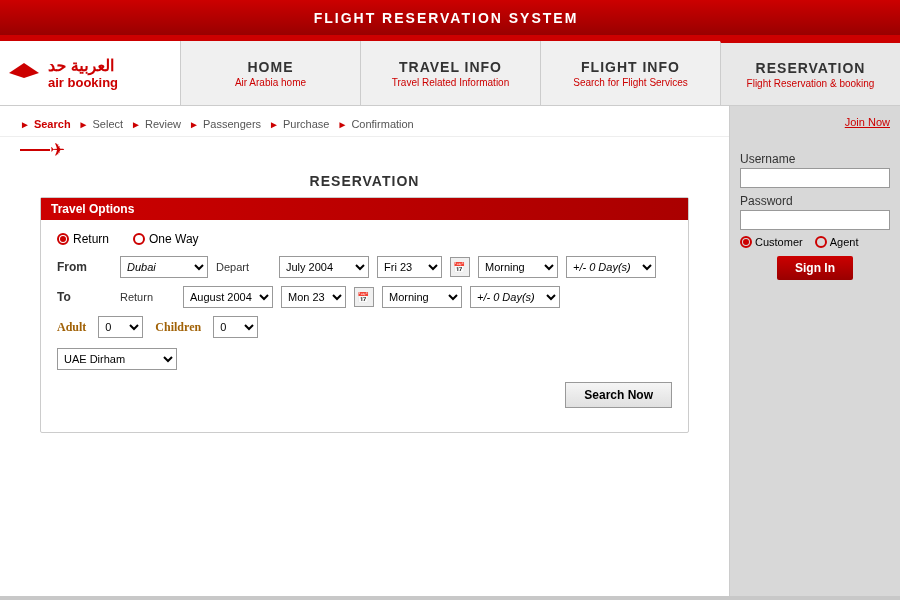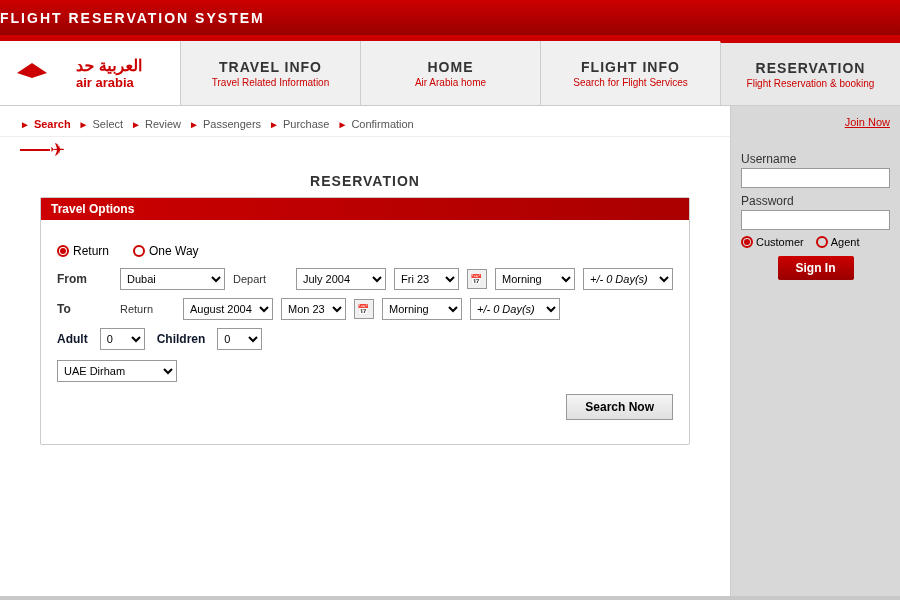--- a/index.html
+++ b/index.html
@@ -4,21 +4,21 @@
   <style>
     * { margin: 0; padding: 0; box-sizing: border-box; }
     body { font-family: Arial, sans-serif; font-size: 12px; background: #c8c8c8; width: 900px; height: 600px; overflow: hidden; }
 
     
     #top-bar {
       background: linear-gradient(to bottom, #cc0000, #990000);
       height: 35px;
       display: flex;
       align-items: center;
-      justify-content: flex-start;
+      justify-content: center;
       padding-right: 8px;
     }
     #top-bar span {
       color: white;
       font-size: 14px;
       font-weight: bold;
       letter-spacing: 2px;
       text-transform: uppercase;
     }
 
@@ -34,22 +34,22 @@
       display: flex;
       align-items: stretch;
       height: 65px;
       border-bottom: 1px solid #ccc;
     }
     #logo-area {
       width: 180px;
       background: white;
       display: flex;
       align-items: center;
-      padding: 8px 12px;
-      gap: 24px;
+      padding: 8px 4px;
+      gap: 4px;
     }
     #logo-icon {
       width: 40px;
       height: 40px;
     }
     #logo-text {
       display: flex;
       flex-direction: column;
     }
     #logo-arabic {
@@ -141,21 +141,21 @@
       border: 1px solid #ccc;
       border-radius: 2px;
       padding-bottom: 16px;
     }
     #travel-options-header {
       background: linear-gradient(to right, #cc0000, #aa0000);
       color: white;
       font-size: 12px;
       font-weight: bold;
       padding: 4px 10px;
-      margin-bottom: 18px;
+      margin-bottom: 6px;
     }
 
     
     #trip-type-row {
       display: flex;
       align-items: center;
       gap: 24px;
       padding: 6px 16px;
     }
     .radio-label {
@@ -195,21 +195,21 @@
       width: 55px;
       font-weight: bold;
     }
     select {
       font-size: 11px;
       padding: 1px 2px;
       border: 1px solid #999;
       background: white;
       height: 22px;
     }
-    .from-to-select { width: 105px; }
+    .from-to-select { width: 88px; font-style: italic; }
     .month-select { width: 90px; }
     .day-select { width: 65px; }
     .cal-btn {
       width: 20px;
       height: 20px;
       border: 1px solid #999;
       background: #f0f0f0;
       cursor: pointer;
       font-size: 10px;
       display: flex;
@@ -219,21 +219,21 @@
     .time-select { width: 80px; }
     .flex-select { width: 90px; font-style: italic; }
 
     
     #pax-row {
       display: flex;
       align-items: center;
       padding: 4px 16px;
       gap: 12px;
     }
-    .pax-label { font-size: 12px; font-weight: bold; color: #0f172a; }
+    .pax-label { font-size: 12px; font-weight: bold; color: #a16207; font-family: Liberation Serif, serif; }
     .pax-select { width: 45px; }
 
     
     #currency-section {
       padding: 6px 16px 4px 16px;
     }
     #currency-label {
       color: #cc0000;
       font-size: 11px;
       margin-bottom: 3px;
@@ -327,30 +327,30 @@
 <div id="nav-bar">
   <div id="logo-area">
 
     <svg id="logo-icon" viewBox="0 0 40 40">
       <rect width="40" height="40" fill="white"></rect>
       <path d="M5,20 L20,10 L35,20 L20,25 Z" fill="#cc0000"></path>
       <path d="M12,20 L20,15 L28,20" fill="#cc0000" opacity="0.6"></path>
     </svg>
     <div id="logo-text">
       <span id="logo-arabic">العربية حد</span>
-      <span id="logo-english">air arabia</span>
-    </div>
+      <span id="logo-english">air booking</span>
+    </div>
+  </div>
+  <div class="nav-tab">
+    <span class="tab-title">HOME</span>
+    <span class="tab-sub">Air Arabia home</span>
   </div>
   <div class="nav-tab">
     <span class="tab-title">TRAVEL INFO</span>
     <span class="tab-sub">Travel Related Information</span>
-  </div>
-  <div class="nav-tab">
-    <span class="tab-title">HOME</span>
-    <span class="tab-sub">Air Arabia home</span>
   </div>
   <div class="nav-tab">
     <span class="tab-title">FLIGHT INFO</span>
     <span class="tab-sub">Search for Flight Services</span>
   </div>
   <div class="nav-tab active">
     <span class="tab-title">RESERVATION</span>
     <span class="tab-sub">Flight Reservation &amp; booking</span>
   </div>
 </div>

